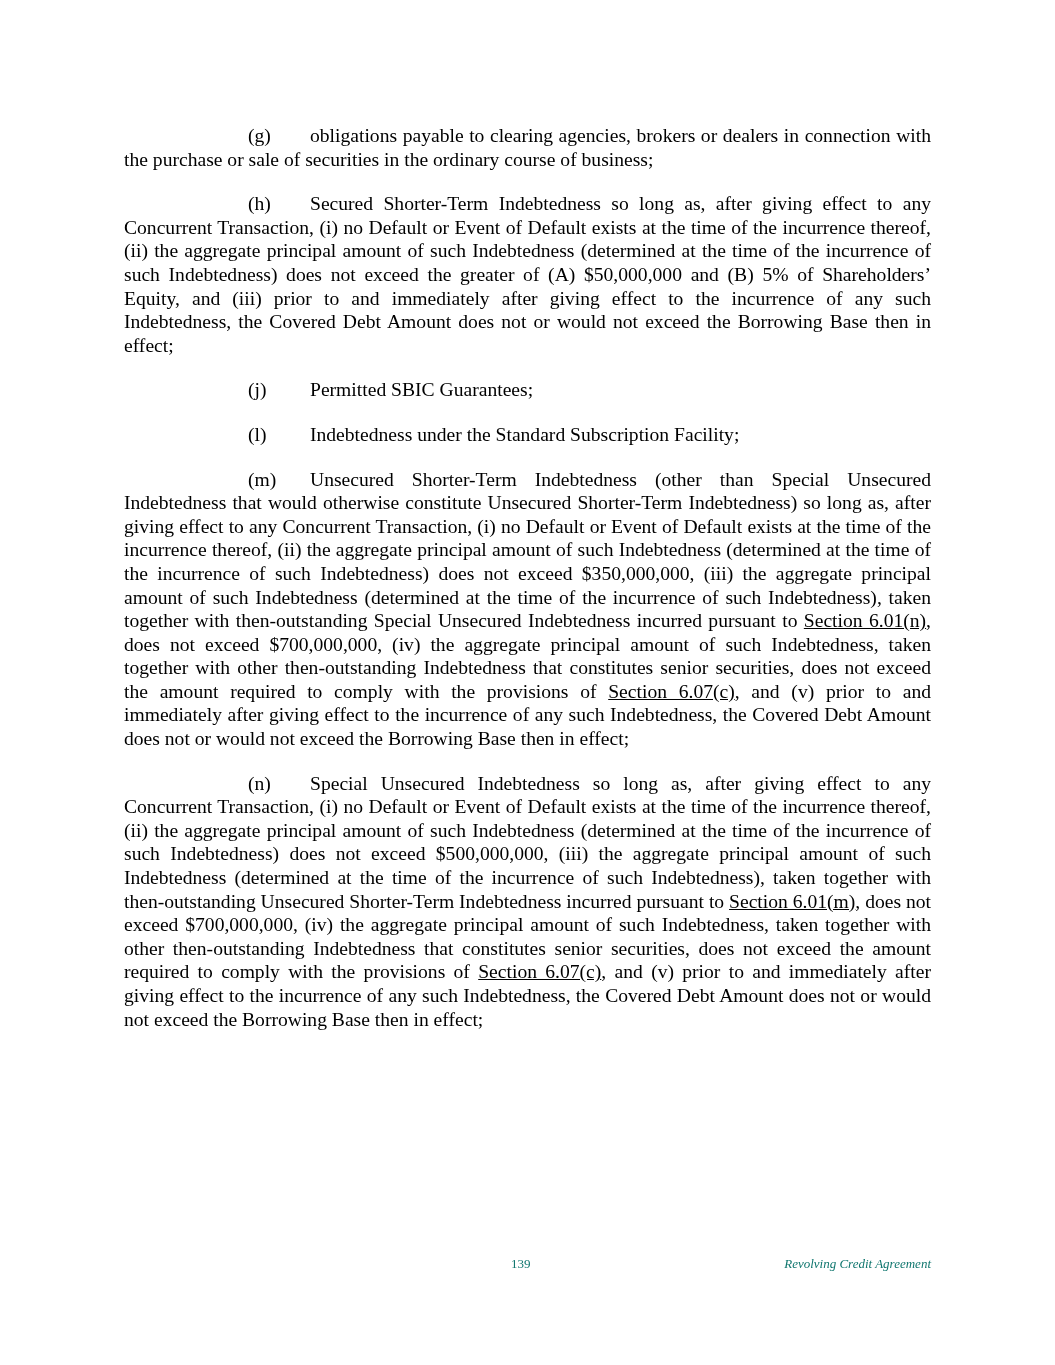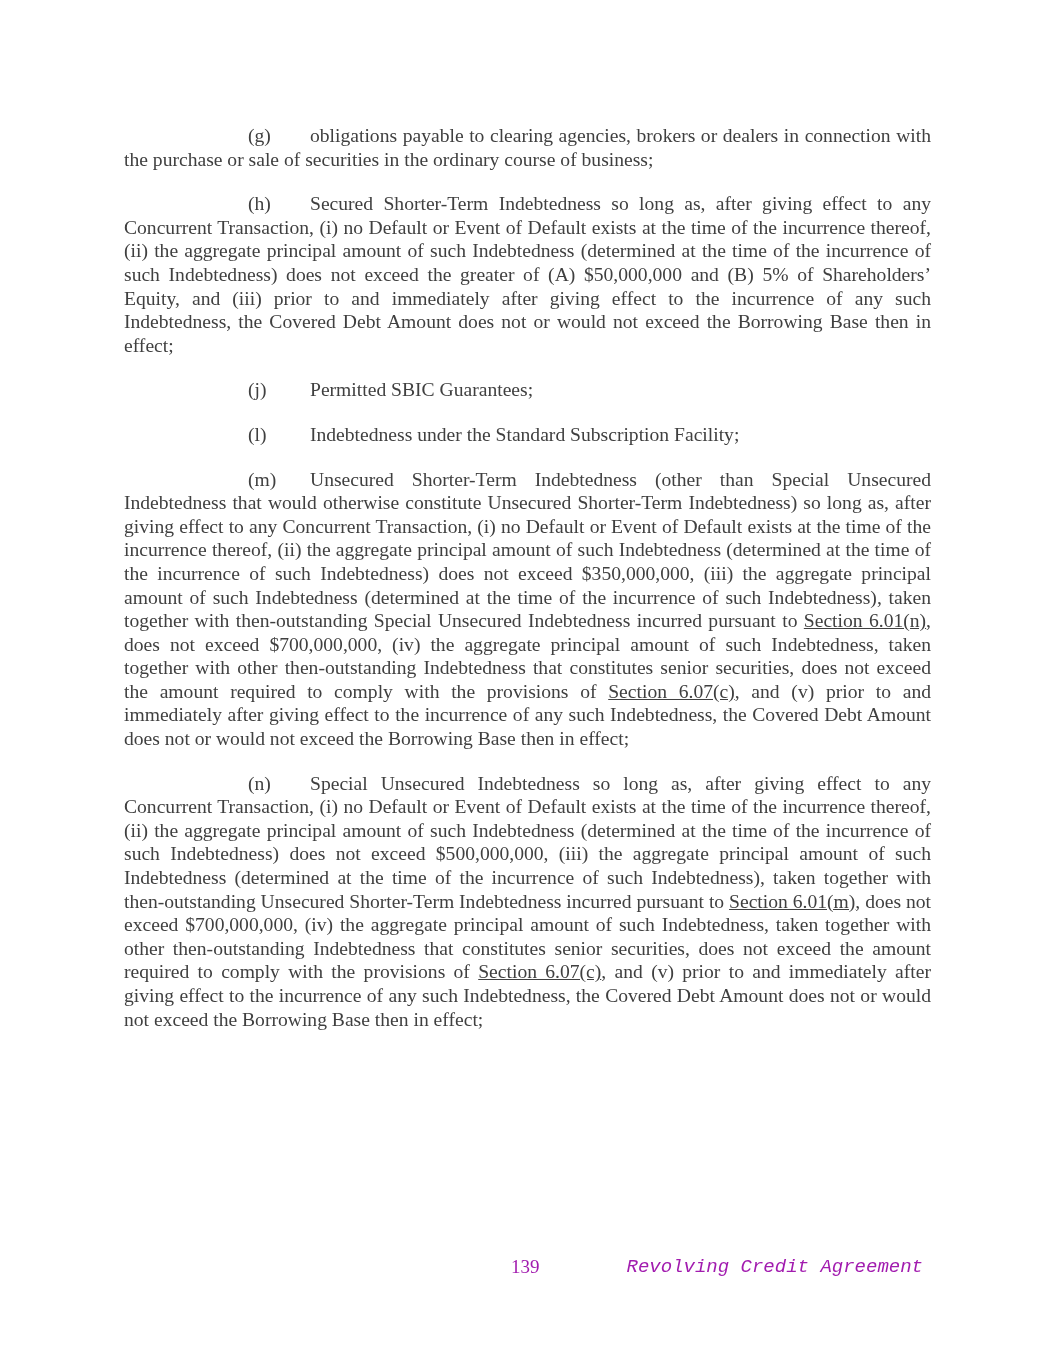--- a/index.html
+++ b/index.html
@@ -1,30 +1,30 @@
 <!DOCTYPE html>
 <html><head>
   <meta charset="utf-8">
   <style>
     html, body { margin: 0; padding: 0; background: #ffffff; }
     body { width: 1055px; height: 1365px; position: relative; overflow: hidden; }
     .page {
       position: absolute; left: 124px; top: 124px; width: 807px;
       font-family: "Liberation Serif", serif; font-size: 19.6px; line-height: 23.6px;
-      color: #404040;
+      color: #000000;
     }
     .para { text-align: justify; margin: 0 0 21px 0; }
     .para .lbl { display: inline-block; margin-left: 124px; width: 62px; }
     .u { text-decoration: underline; }
     .footer {
       position: absolute; top: 1256px; left: 124px; width: 807px; height: 24px;
-      font-family: "Liberation Serif", serif; font-size: 19px; color: #a21caf;
+      font-family: "Liberation Serif", serif; font-size: 13px; color: #0f766e;
     }
     .footer .pgnum { position: absolute; left: 387px; }
-    .footer .title { position: absolute; right: 8px; font-style: italic; font-family: Liberation Mono, monospace; }
+    .footer .title { position: absolute; right: 0; font-style: italic; }
   </style>
 </head>
 <body>
 
 <div class="page">
   <p class="para"><span class="lbl">(g)</span><span>obligations payable to clearing agencies, brokers or dealers in connection with the purchase or sale of securities in the ordinary course of business;</span></p>
   <p class="para"><span class="lbl">(h)</span><span>Secured Shorter-Term Indebtedness so long as, after giving effect to any Concurrent Transaction, (i) no Default or Event of Default exists at the time of the incurrence thereof, (ii) the aggregate principal amount of such Indebtedness (determined at the time of the incurrence of such Indebtedness) does not exceed the greater of (A) $50,000,000 and (B) 5% of Shareholders’ Equity, and (iii) prior to and immediately after giving effect to the incurrence of any such Indebtedness, the Covered Debt Amount does not or would not exceed the Borrowing Base then in effect;</span></p>
   <p class="para"><span class="lbl">(j)</span><span>Permitted SBIC Guarantees;</span></p>
   <p class="para"><span class="lbl">(l)</span><span>Indebtedness under the Standard Subscription Facility;</span></p>
   <p class="para"><span class="lbl">(m)</span><span>Unsecured Shorter-Term Indebtedness (other than Special Unsecured Indebtedness that would otherwise constitute Unsecured Shorter-Term Indebtedness) so long as, after giving effect to any Concurrent Transaction, (i) no Default or Event of Default exists at the time of the incurrence thereof, (ii) the aggregate principal amount of such Indebtedness (determined at the time of the incurrence of such Indebtedness) does not exceed $350,000,000, (iii) the aggregate principal amount of such Indebtedness (determined at the time of the incurrence of such Indebtedness), taken together with then-outstanding Special Unsecured Indebtedness incurred pursuant to </span><span class="u">Section 6.01(n)</span><span>, does not exceed $700,000,000, (iv) the aggregate principal amount of such Indebtedness, taken together with other then-outstanding Indebtedness that constitutes senior securities, does not exceed the amount required to comply with the provisions of </span><span class="u">Section 6.07(c)</span><span>, and (v) prior to and immediately after giving effect to the incurrence of any such Indebtedness, the Covered Debt Amount does not or would not exceed the Borrowing Base then in effect;</span></p>

